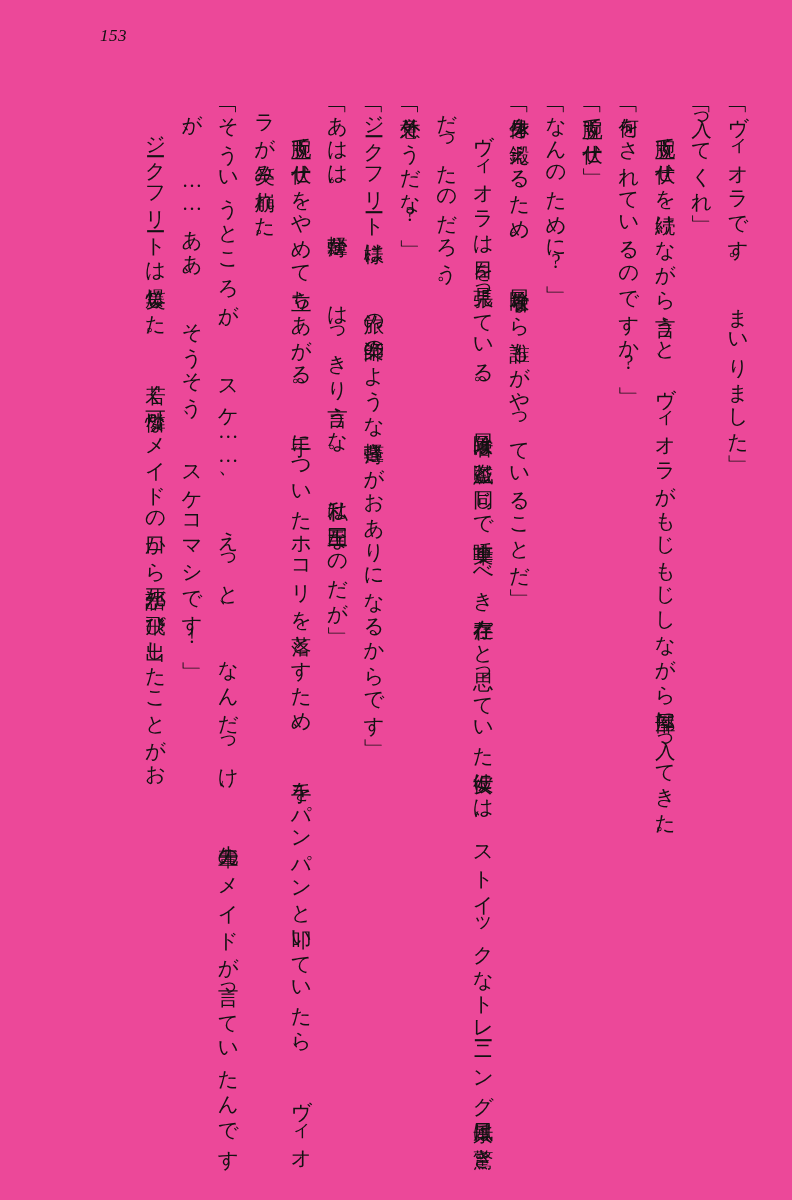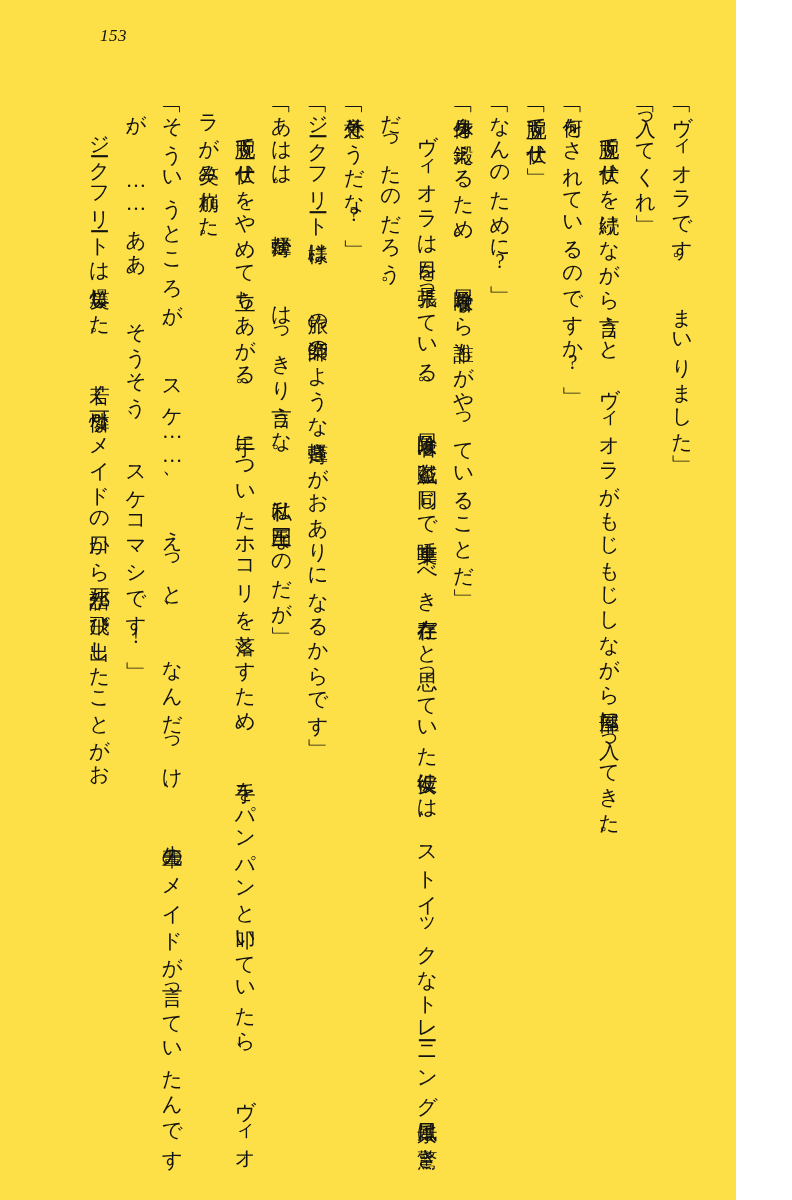--- a/index.html
+++ b/index.html
@@ -11,23 +11,23 @@
     width: 792px;
     height: 1200px;
     font-family: "Liberation Serif", "DejaVu Serif", serif;
     color: #111111;
     position: relative;
     overflow: hidden;
   }
   .page {
     position: absolute;
     inset: 0;
-    width: 736px;
+    width: 792px;
     height: 1200px;
-    background: #fde047;
+    background: #ec4899;
   }
   .page-number {
     position: absolute;
     top: 26px;
     left: 100px;
     font-size: 17px;
     font-family: "Liberation Serif", "DejaVu Serif", serif;
     font-style: italic;
     letter-spacing: 0.5px;
     color: #111111;

